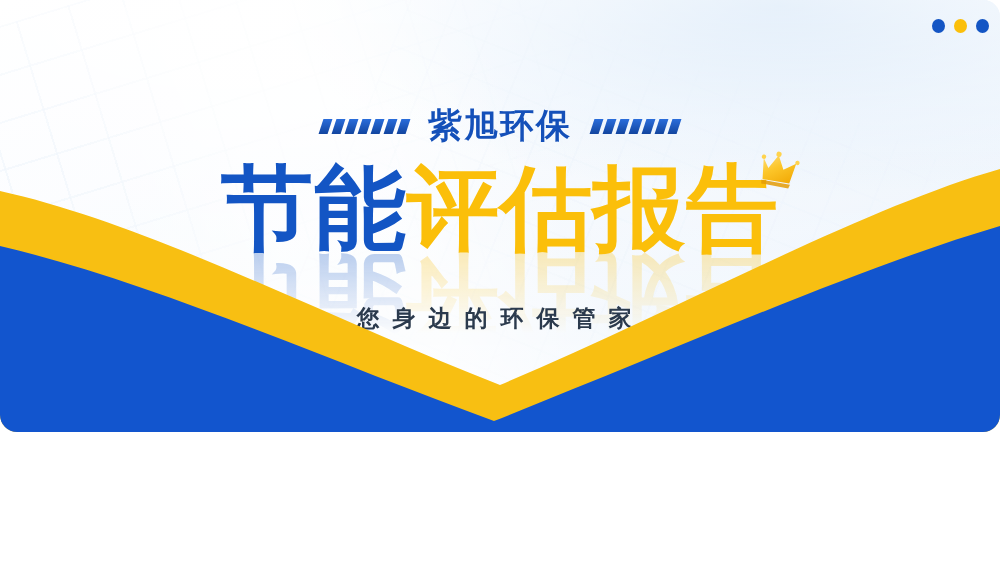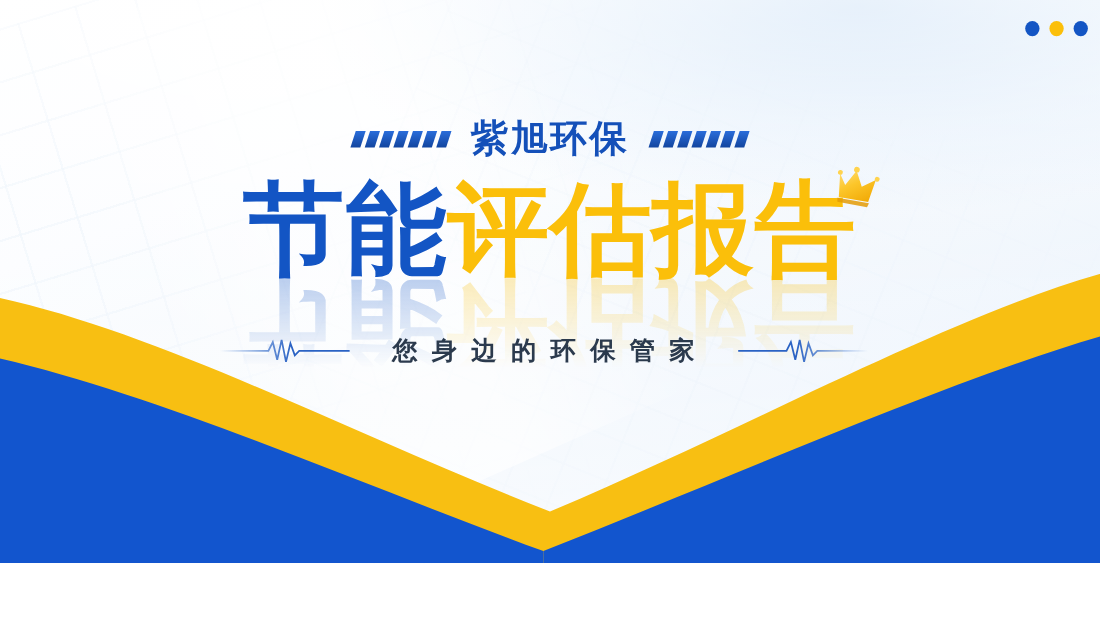--- a/index.html
+++ b/index.html
@@ -1,22 +1,23 @@
 <!DOCTYPE html>
 <html><head>
 <meta charset="utf-8">
 <style>
   html,body{margin:0;padding:0;background:#ffffff;}
   body{font-family:"Liberation Sans","DejaVu Sans",sans-serif;}
 
   #slide{
     position:relative;
-    width:1000px;height:512px;
+    width:1000px;height:432px;
     overflow:hidden;
     background:#ffffff;
+    border-radius:17px;
   }
 
   
   .bg-base{
     position:absolute;inset:0;
     background:
       linear-gradient(160deg,#ffffff 0%,#fbfdff 28%,#f2f7fd 55%,#e9f2fc 78%,#e4eefb 100%);
   }
   .bg-sky{
     position:absolute;left:0;top:0;width:100%;height:330px;

